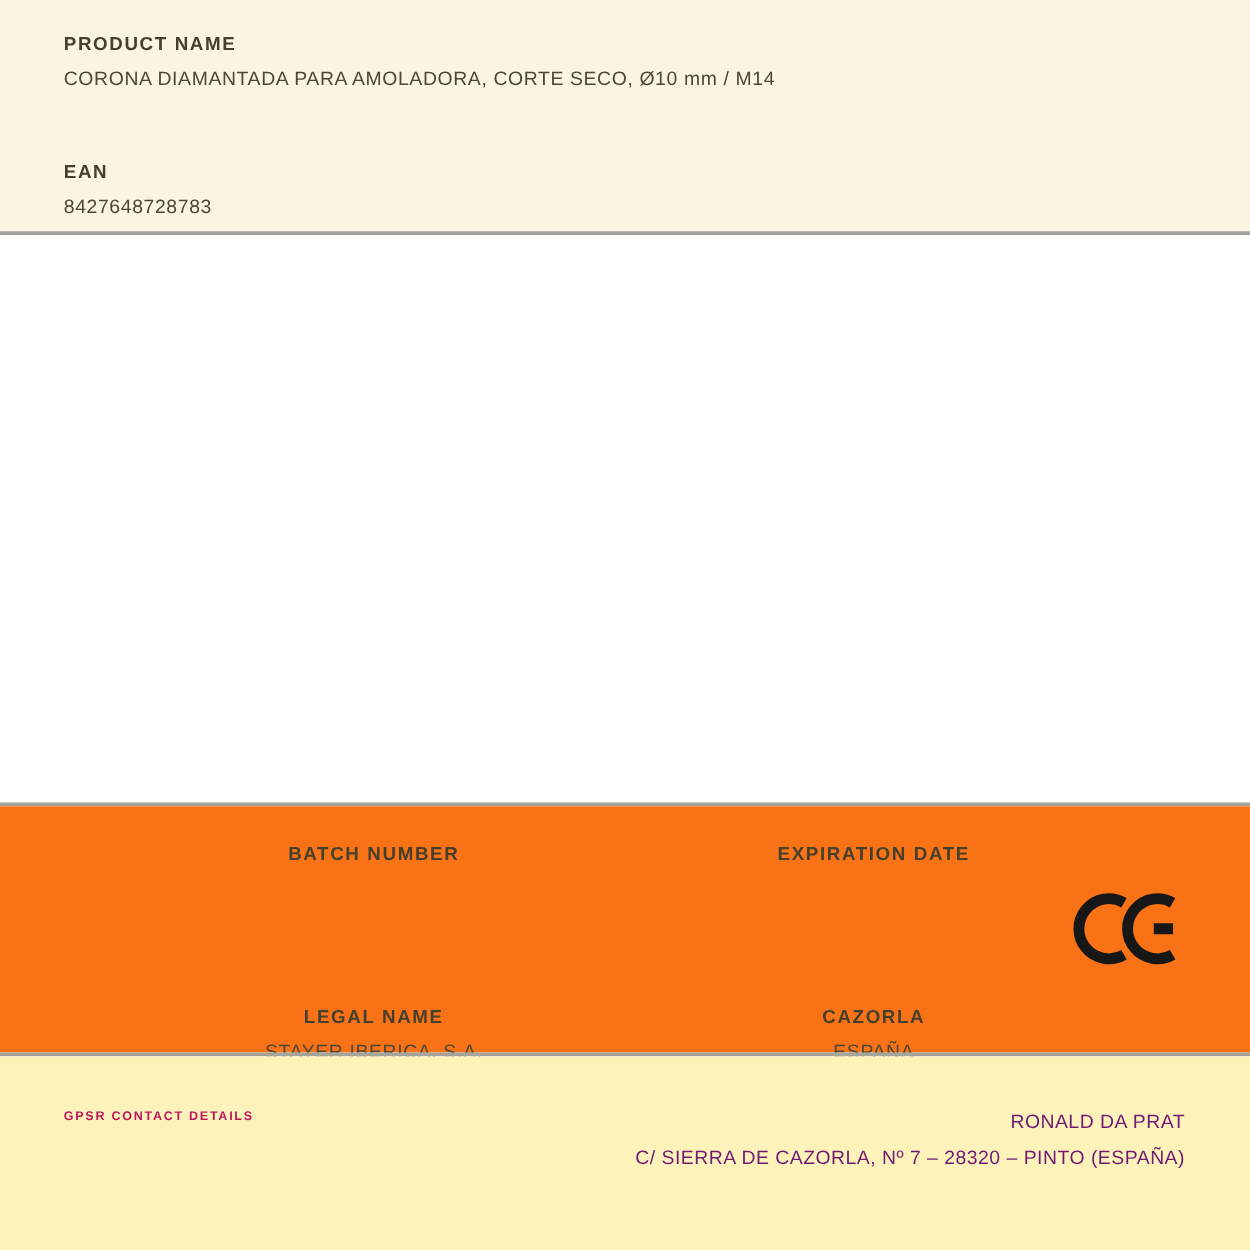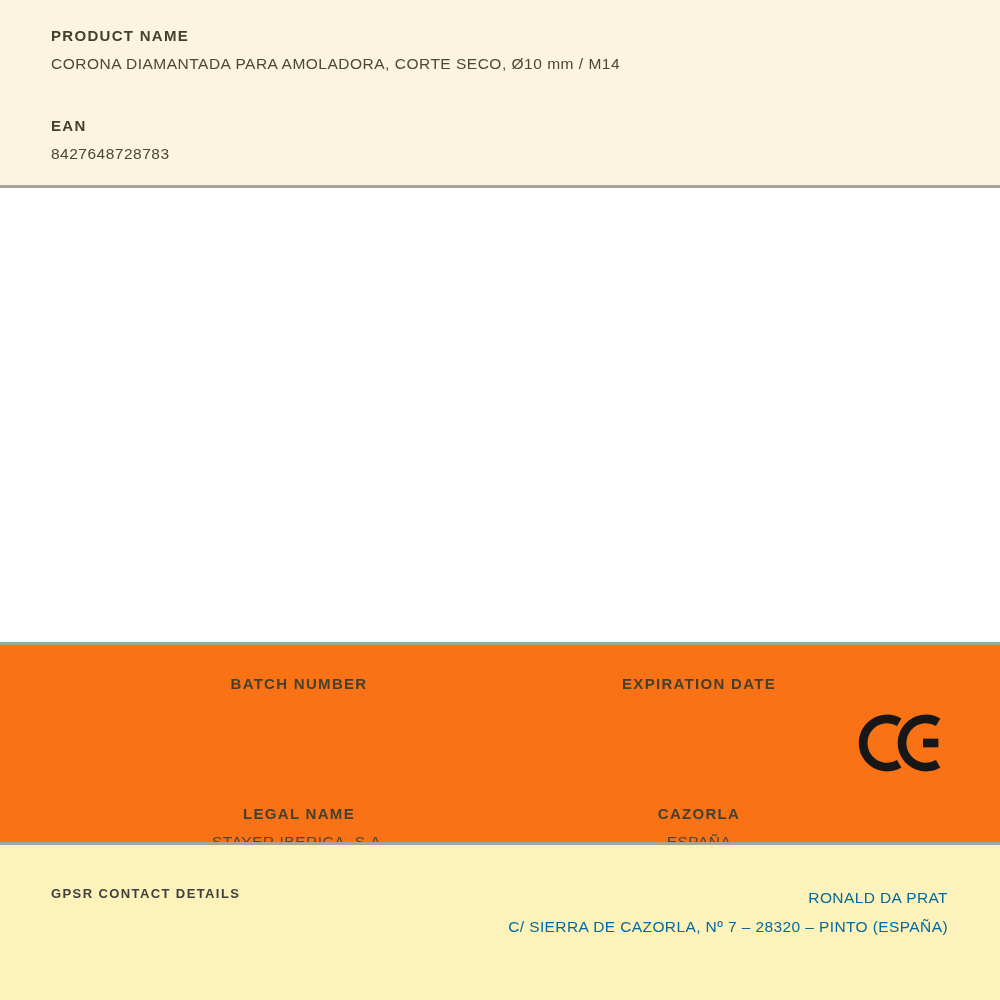--- a/index.html
+++ b/index.html
@@ -47,21 +47,21 @@
     letter-spacing: 1.3px;
     color: #45402e;
   }
   .fvalue {
     font-size: 15.5px;
     line-height: 18px;
     letter-spacing: 0.5px;
     color: #4c4736;
     margin-top: 10px;
   }
-  .field-gap { margin-top: 44px; }
+  .field-gap { margin-top: 56px; }
 
   .mid-grid {
     margin-left: 99px;
     padding-top: 30px;
     display: flex;
     width: 800px;
   }
   .mid-col { width: 400px; text-align: center; }
   .mid-row2 { margin-top: 72px; align-items: center; }
 
@@ -70,32 +70,32 @@
     left: 858px;
     top: 712px;
     width: 86px;
     height: 62px;
   }
   .ce-mark svg { display: block; width: 100%; height: 100%; }
 
   .gpsr-row { display: flex; justify-content: space-between; align-items: flex-start; }
   .gpsr-label {
     font-weight: bold;
-    font-size: 13px;
+    font-size: 10px;
     letter-spacing: 1.4px;
     line-height: 20px;
-    color: #404040;
+    color: #be185d;
     white-space: nowrap;
   }
   .gpsr-contact {
     text-align: right;
     font-size: 15.5px;
     letter-spacing: 0.4px;
     line-height: 28.5px;
-    color: #0369a1;
+    color: #701a75;
   }
 </style>
 </head>
 <body>
 
 <div class="page">
 
   <div class="sec-top">
     <div class="field">
       <div class="flabel">PRODUCT NAME</div>

